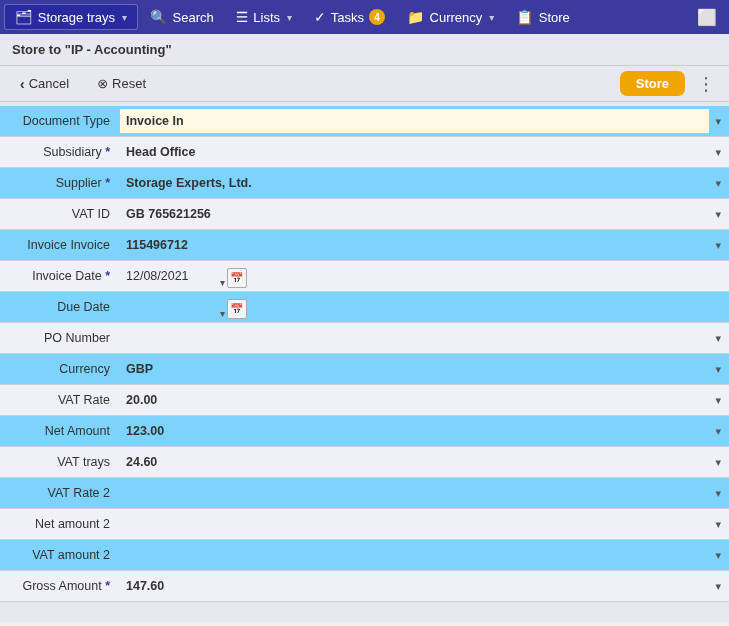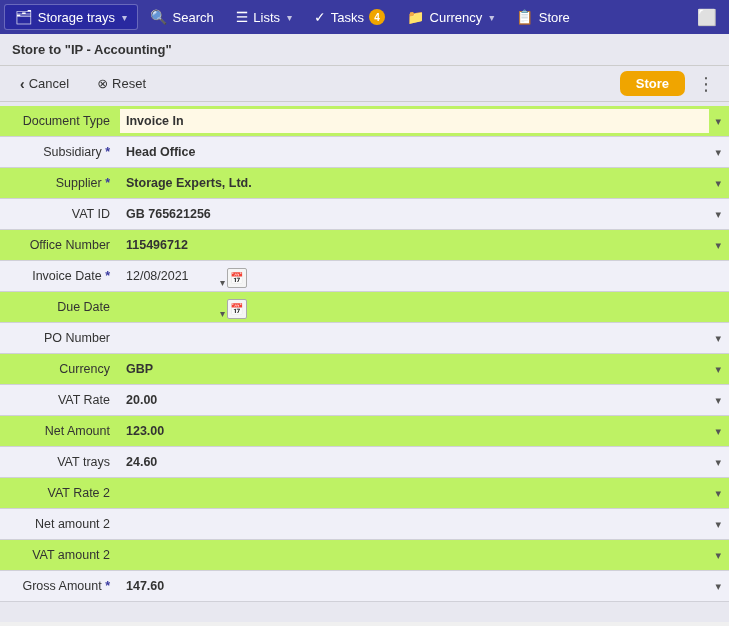--- a/index.html
+++ b/index.html
@@ -101,21 +101,21 @@
       overflow-y: auto;
       height: calc(626px - 34px - 36px - 36px);
     }
 
     
     .form-row {
       display: flex;
       align-items: center;
       min-height: 31px;
       border-bottom: 1px solid #d0d0d8;
-      background: #bef264;
+      background: #7dd3fc;
     }
     .form-row:nth-child(even) { background: #f0f0f8; }
     .form-label {
       width: 120px;
       min-width: 120px;
       text-align: right;
       padding-right: 10px;
       color: #333;
       font-size: 12.5px;
       padding-left: 4px;
@@ -265,21 +265,21 @@
       </div>
     </div>
     <div class="form-row">
       <div class="form-label">VAT ID</div>
       <div class="form-control-wrap">
         <input type="text" class="form-input" value="GB 765621256" style="">
         <span class="dropdown-arrow">▾</span>
       </div>
     </div>
     <div class="form-row">
-      <div class="form-label">Office Number</div>
+      <div class="form-label">Invoice Invoice</div>
       <div class="form-control-wrap">
         <input type="text" class="form-input" value="115496712" style="">
         <span class="dropdown-arrow">▾</span>
       </div>
     </div>
     <div class="form-row">
       <div class="form-label">Invoice Date <span class="required">*</span></div>
       <div class="form-control-wrap">
         <div class="date-wrap">
           <input type="text" class="date-input" value="12/08/2021" style="">

